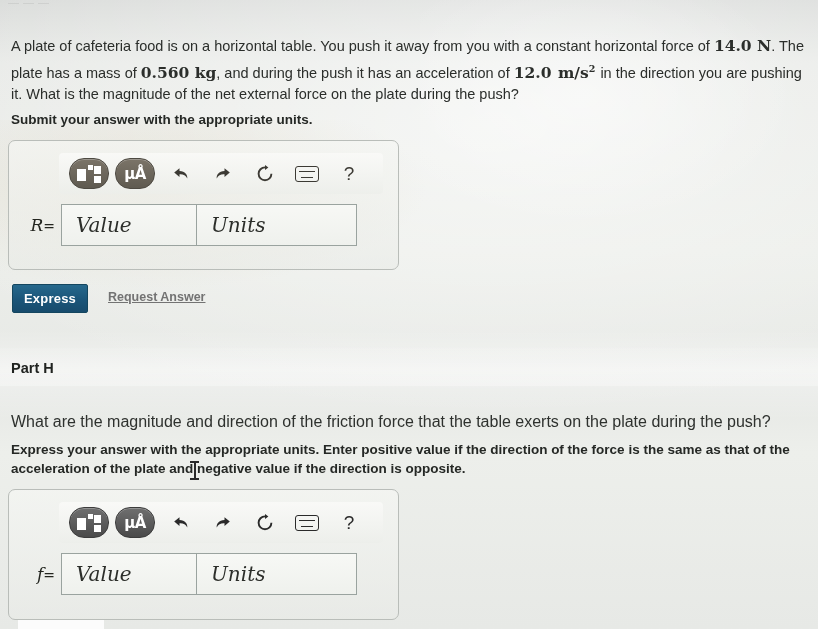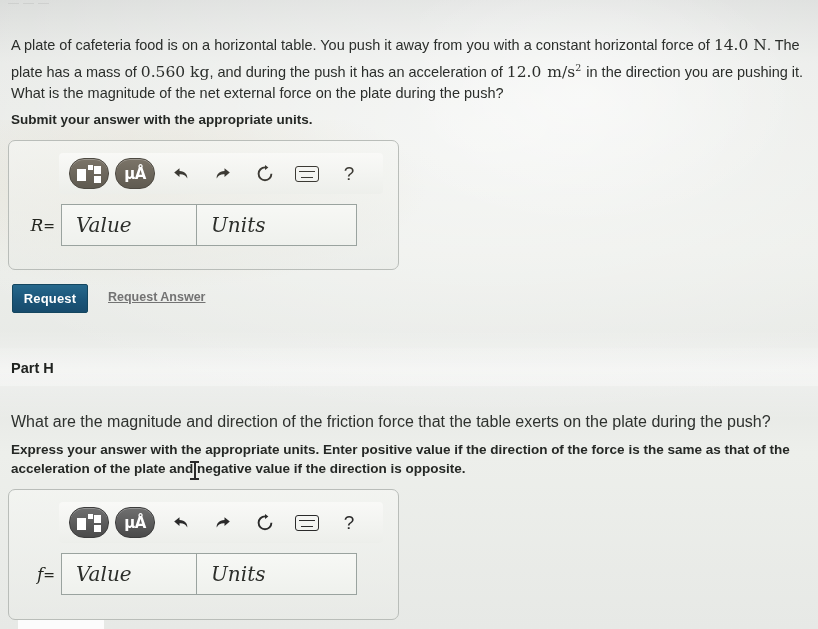--- a/index.html
+++ b/index.html
@@ -64,20 +64,21 @@
     left: 11px;
     top: 35px;
     width: 796px;
     font-size: 14.5px;
     line-height: 21.5px;
     color: #2b2e2b;
   }
   .mathi {
     font-family: "DejaVu Serif", "Liberation Serif", serif;
     font-size: 15.5px;
+    font-weight: bold;
   }
   .mathi sup {
     font-size: 9.5px;
     vertical-align: super;
   }
   .frac {
     display: inline-block;
     position: relative;
     padding: 0 1px;
     text-align: right;
@@ -387,21 +388,21 @@
       <div class="var-lab"><span>R</span><span class="eq">=</span></div>
       <div class="fld fld-value">
           <span>Value</span>
         </div>
       <div class="fld fld-units">
           <span>Units</span>
         </div>
     </div>
   </div>
 
-  <div class="submit-btn">Request</div>
+  <div class="submit-btn">Express</div>
   <div class="req-ans">Request Answer</div>
 
   <div class="part-band"></div>
   <div class="part-title">Part H</div>
 
   <div class="qh">What are the magnitude and direction of the friction force that the table exerts on the plate during the push?</div>
   <div class="instruct instruct-b">Express your answer with the appropriate units. Enter positive value if the direction of the force is the same as that of the acceleration of the plate and negative value if the direction is opposite.</div>
 
   <div class="ibeam">
       <i></i>

